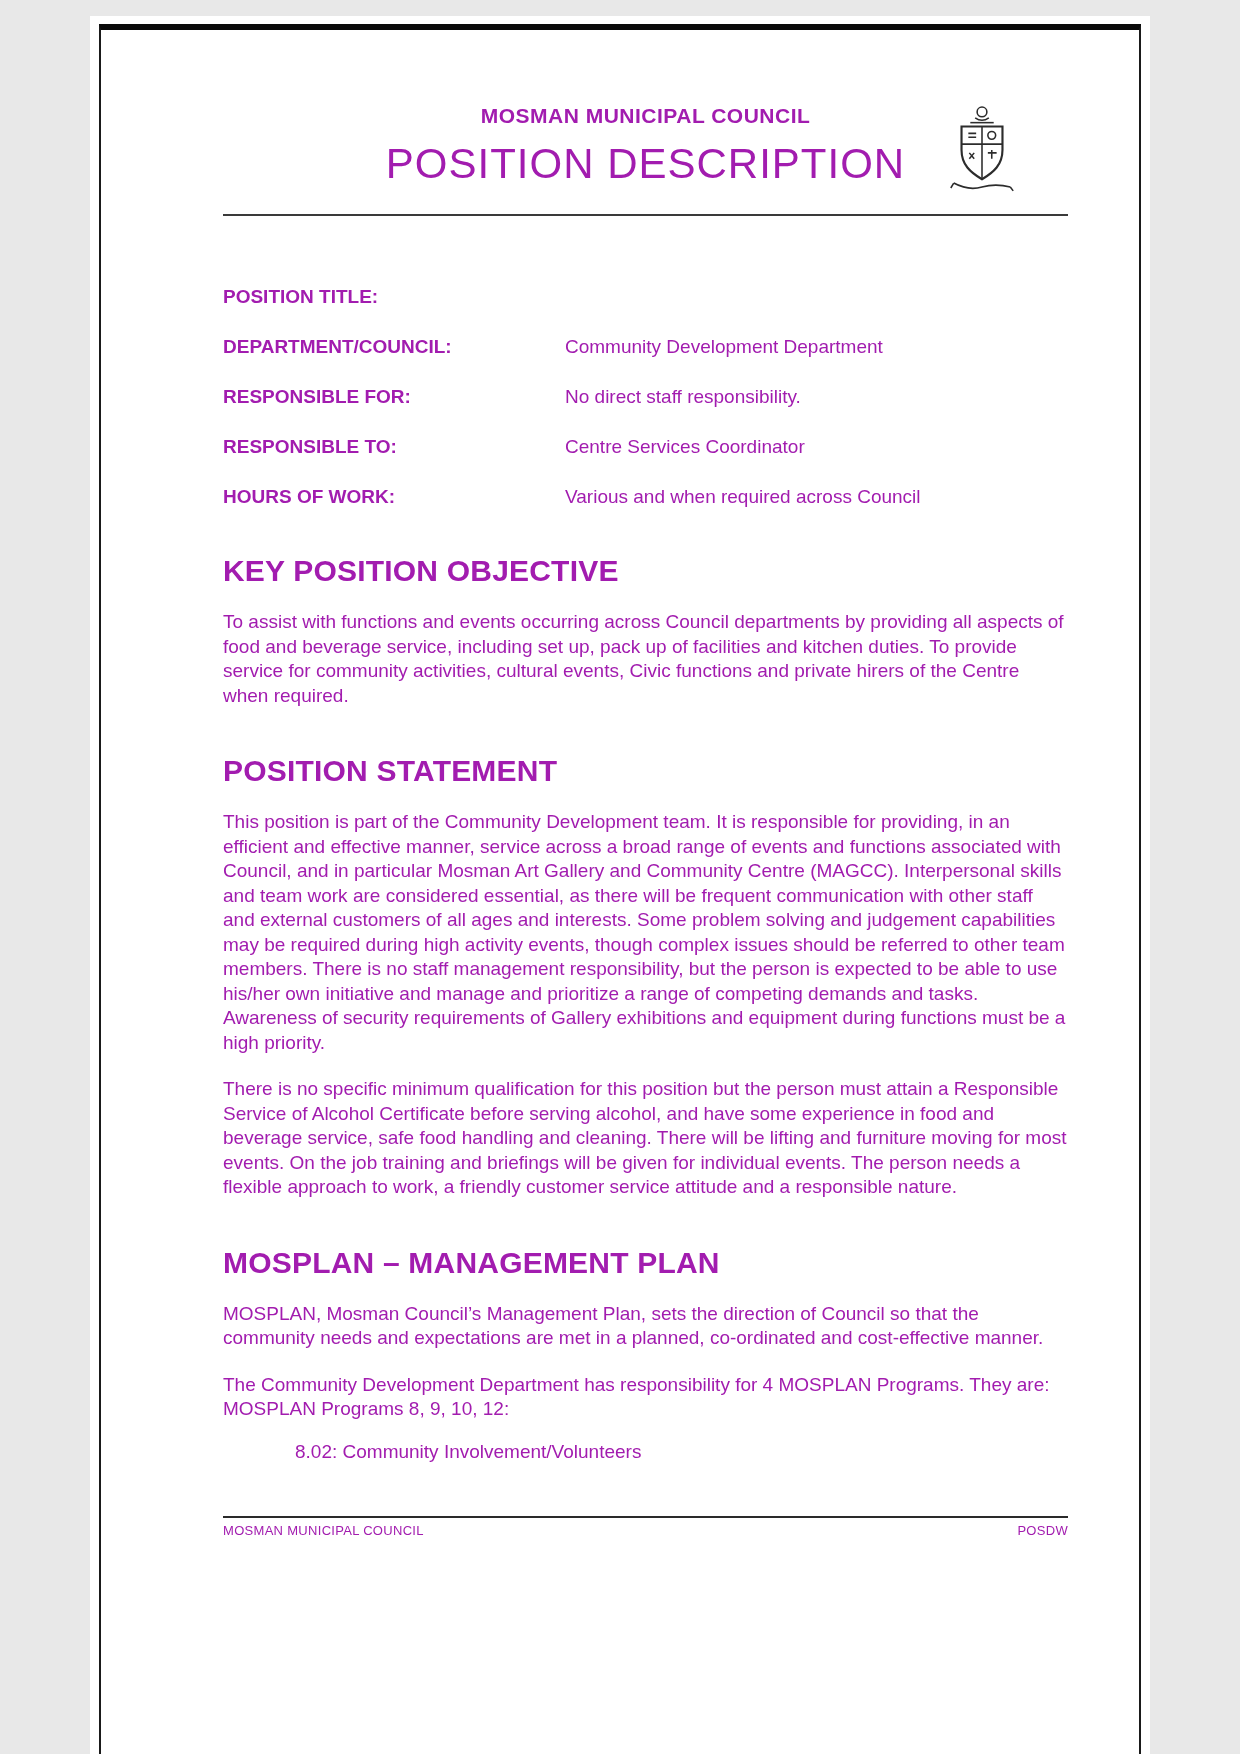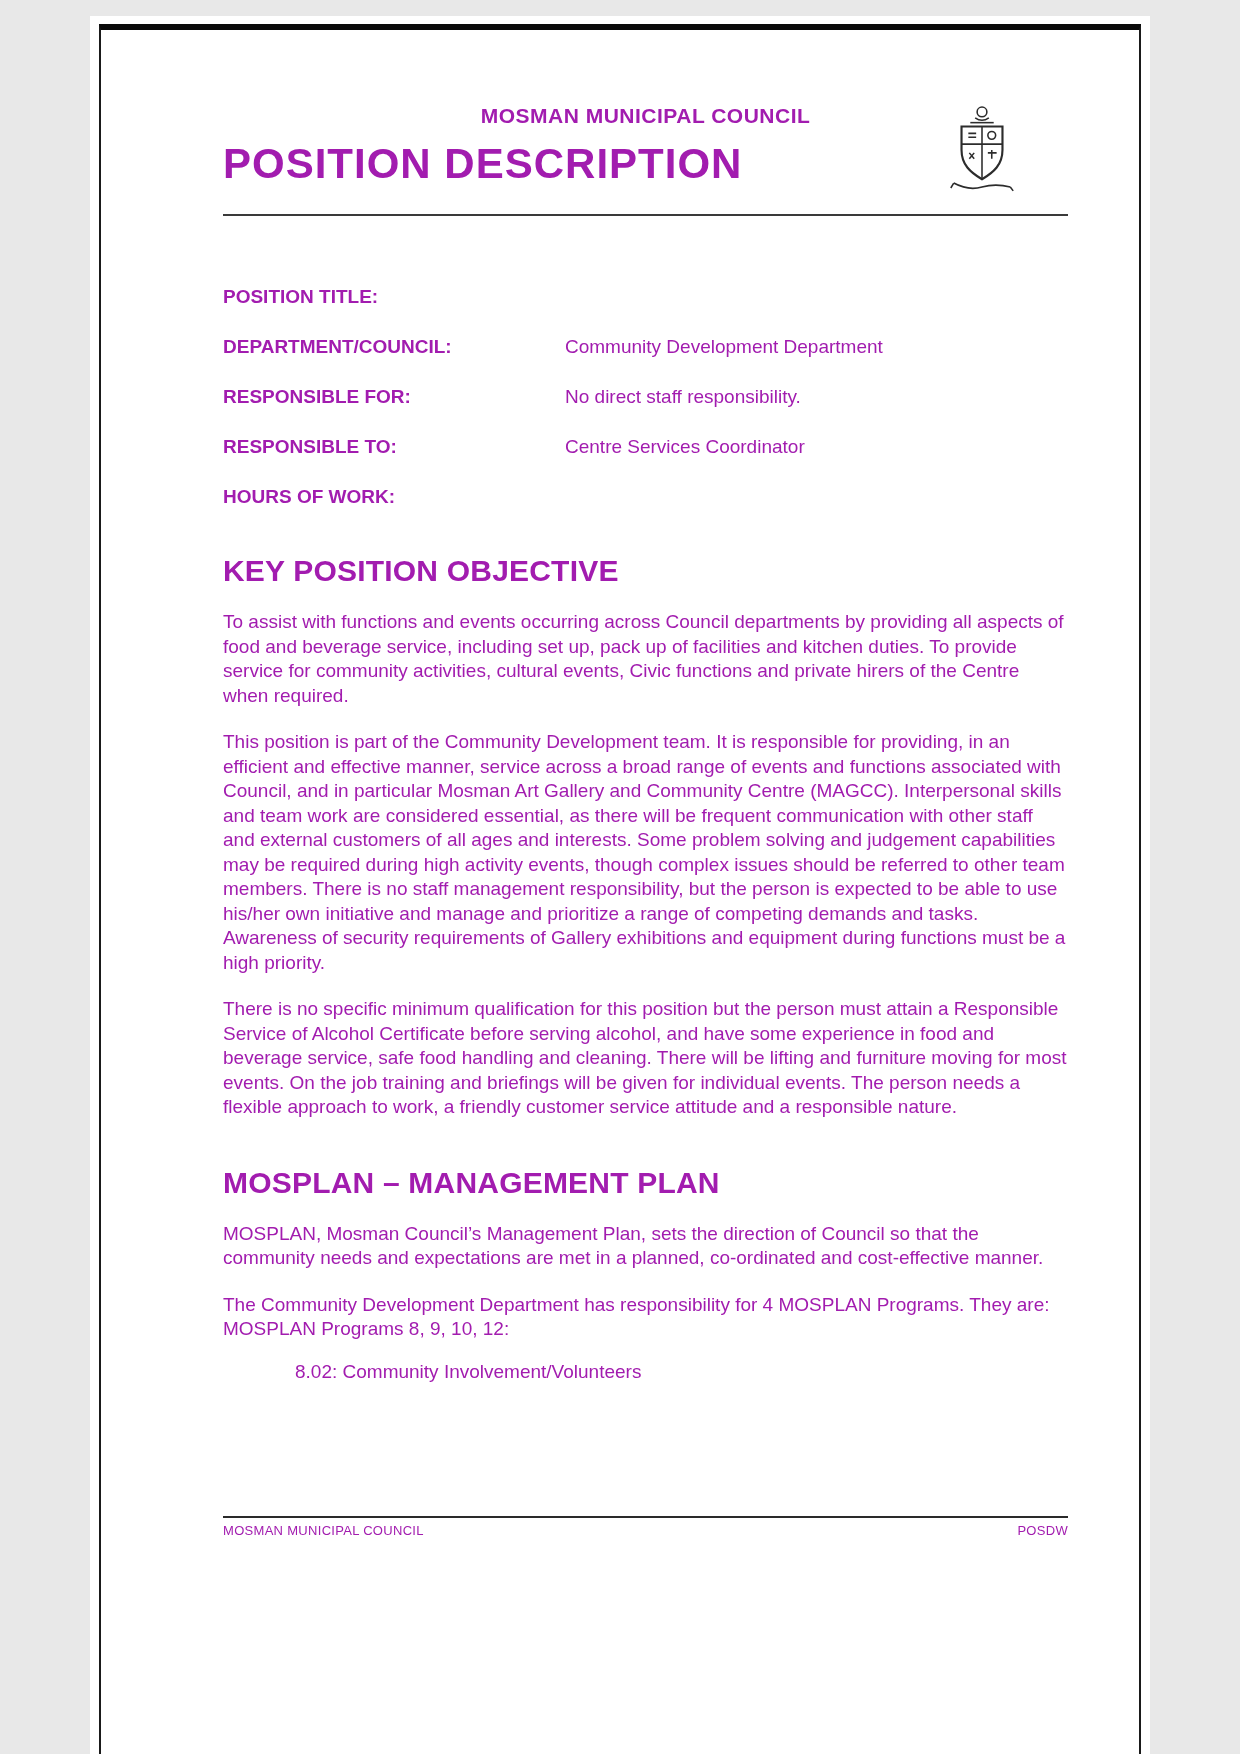--- a/index.html
+++ b/index.html
@@ -33,23 +33,23 @@
   }
   .org-name {
     margin: 0;
     text-align: center;
     font-size: 21px;
     font-weight: bold;
     letter-spacing: 0.5px;
   }
   .doc-title {
     margin: 12px 0 0 0;
-    text-align: left;
+    text-align: center;
     font-size: 42px;
-    font-weight: bold;
+    font-weight: normal;
     letter-spacing: 1px;
   }
   .header-rule {
     border: none;
     border-top: 2px solid #3a3a3a;
     margin: 26px 0 0 0;
   }
   .crest {
     position: absolute;
     left: 853px;
@@ -146,26 +146,28 @@
       <div class="field-row">
         <span class="field-label">RESPONSIBLE FOR:</span>
         <span class="field-value">No direct staff responsibility.</span>
       </div>
       <div class="field-row">
         <span class="field-label">RESPONSIBLE TO:</span>
         <span class="field-value">Centre Services Coordinator</span>
       </div>
       <div class="field-row">
         <span class="field-label">HOURS OF WORK:</span>
+        <span class="field-value">Various and when required across Council</span>
       </div>
     </div>
 
     <h2 class="section-heading">KEY POSITION OBJECTIVE</h2>
     <p class="para">To assist with functions and events occurring across Council departments by providing all aspects of food and beverage service, including set up, pack up of facilities and kitchen duties. To provide service for community activities, cultural events, Civic functions and private hirers of the Centre when required.</p>
 
+    <h2 class="section-heading">POSITION STATEMENT</h2>
     <p class="para">This position is part of the Community Development team.  It is responsible for providing, in an efficient and effective manner, service across a broad range of events and functions associated with Council, and in particular Mosman Art Gallery and Community Centre (MAGCC).  Interpersonal skills and team work are considered essential, as there will be frequent communication with other staff and external customers of all ages and interests. Some problem solving and judgement capabilities may be required during high activity events, though complex issues should be referred to other team members. There is no staff management responsibility, but the person is expected to be able to use his/her own initiative and manage and prioritize a range of competing demands and tasks.  Awareness of security requirements of Gallery exhibitions and equipment during functions must be a high priority.</p>
     <p class="para">There is no specific minimum qualification for this position but the person must attain a Responsible Service of Alcohol Certificate before serving alcohol, and have some experience in food and beverage service, safe food handling and cleaning. There will be lifting and furniture moving for most events.  On the job training and briefings will be given for individual events. The person needs a flexible approach to work, a friendly customer service attitude and a responsible nature.</p>
 
     <h2 class="section-heading">MOSPLAN – MANAGEMENT PLAN</h2>
     <p class="para">MOSPLAN, Mosman Council’s Management Plan, sets the direction of Council so that the community needs and expectations are met in a planned, co-ordinated and cost-effective manner.</p>
     <p class="para">The Community Development Department has responsibility for 4 MOSPLAN Programs. They are: MOSPLAN Programs 8, 9, 10, 12:</p>
     <p class="indent-item">8.02: Community Involvement/Volunteers</p>
 
   </div>
 

